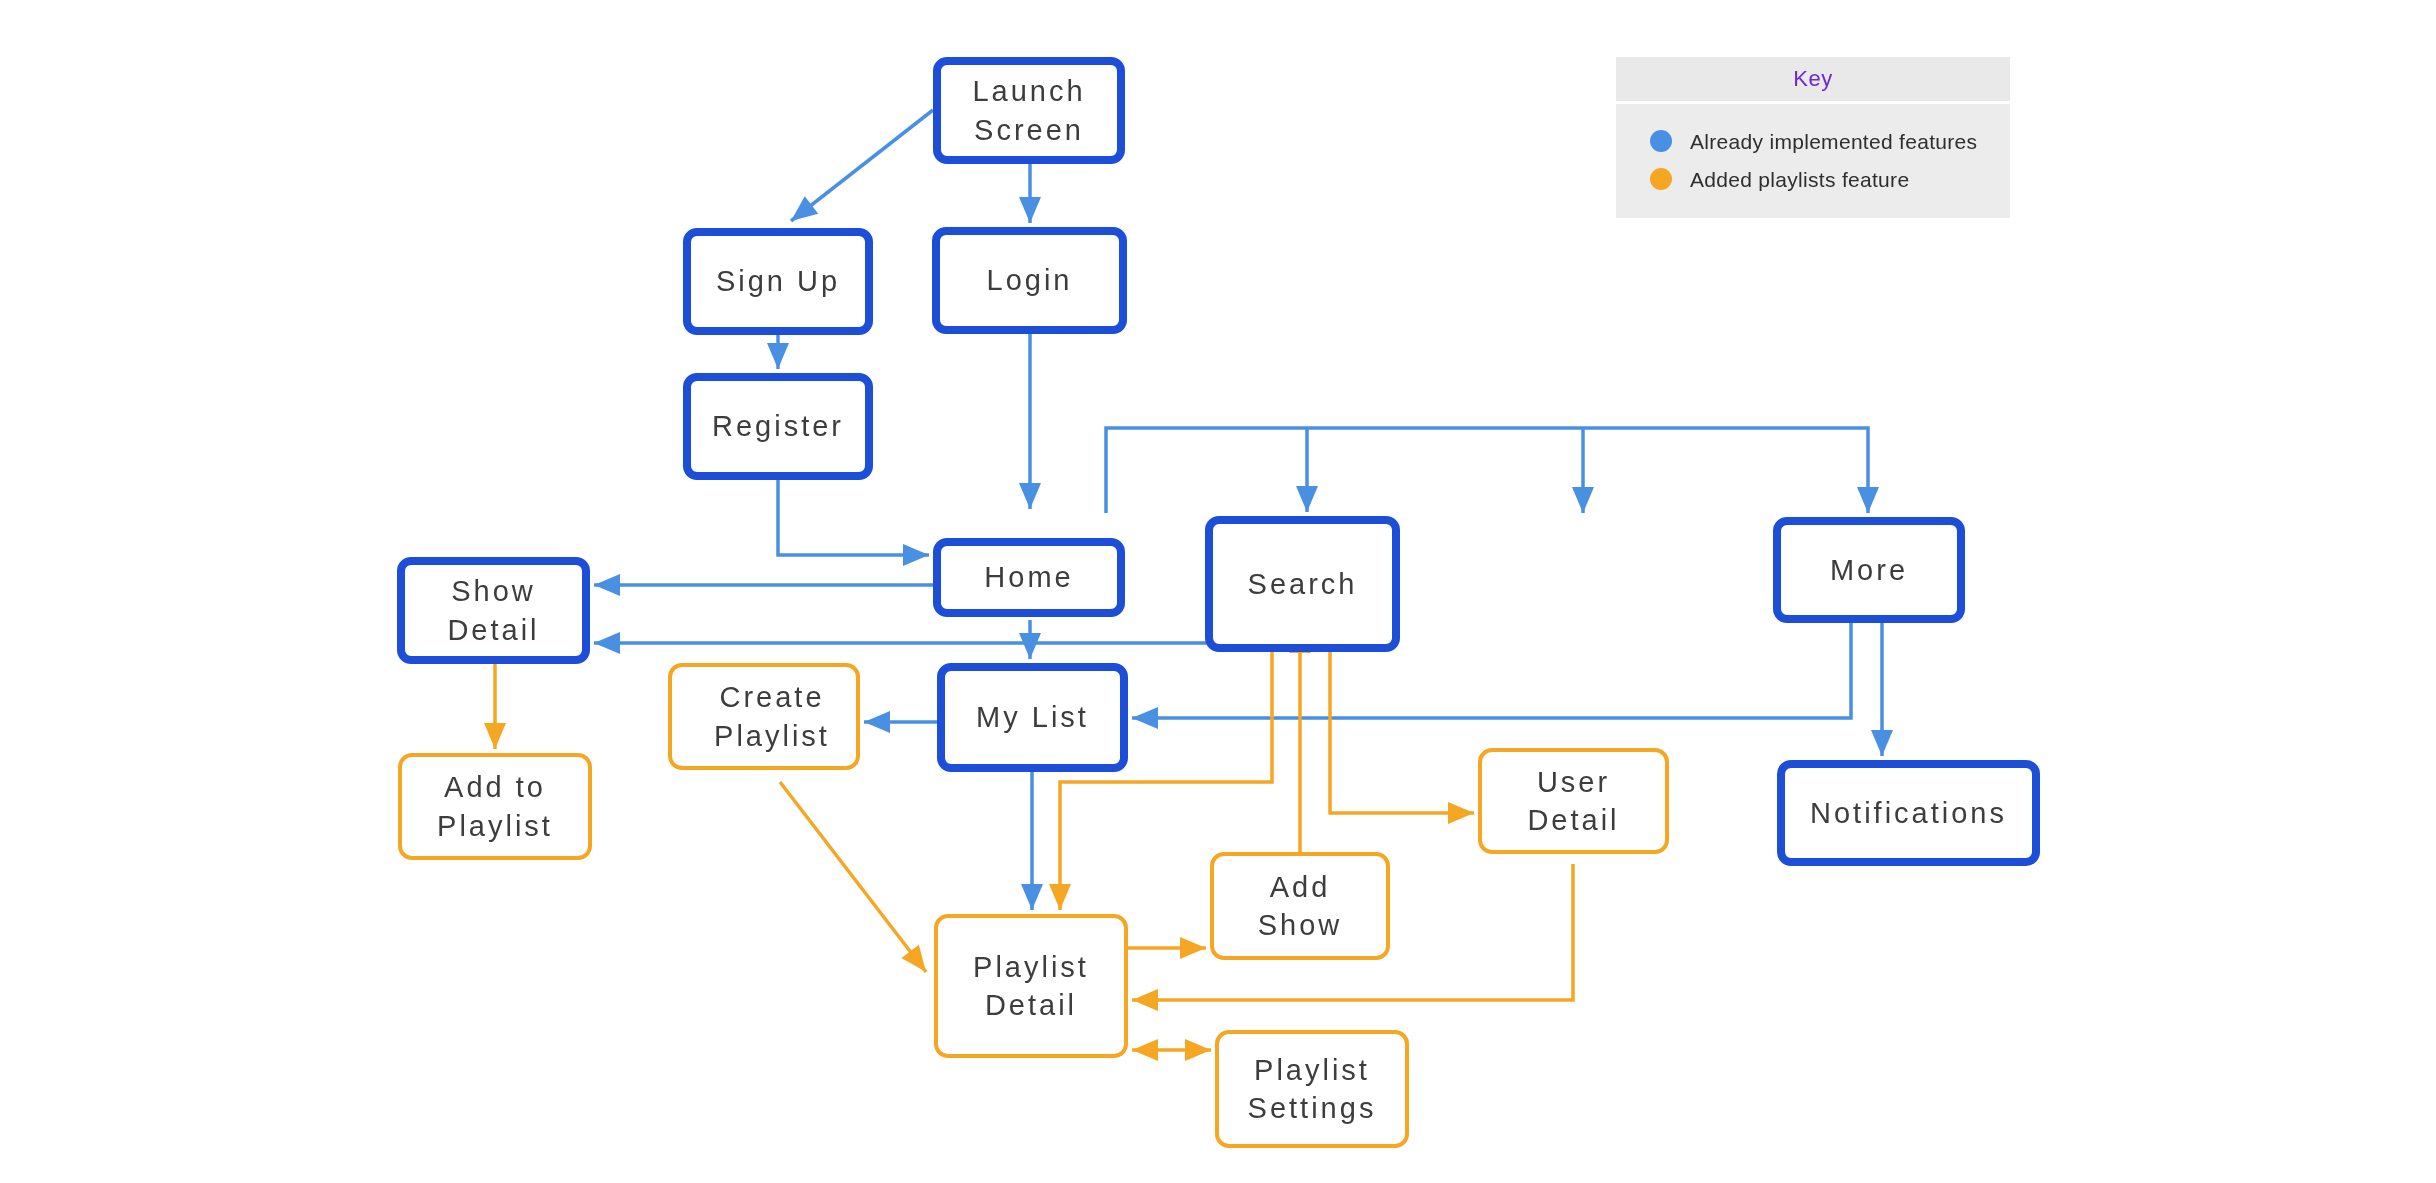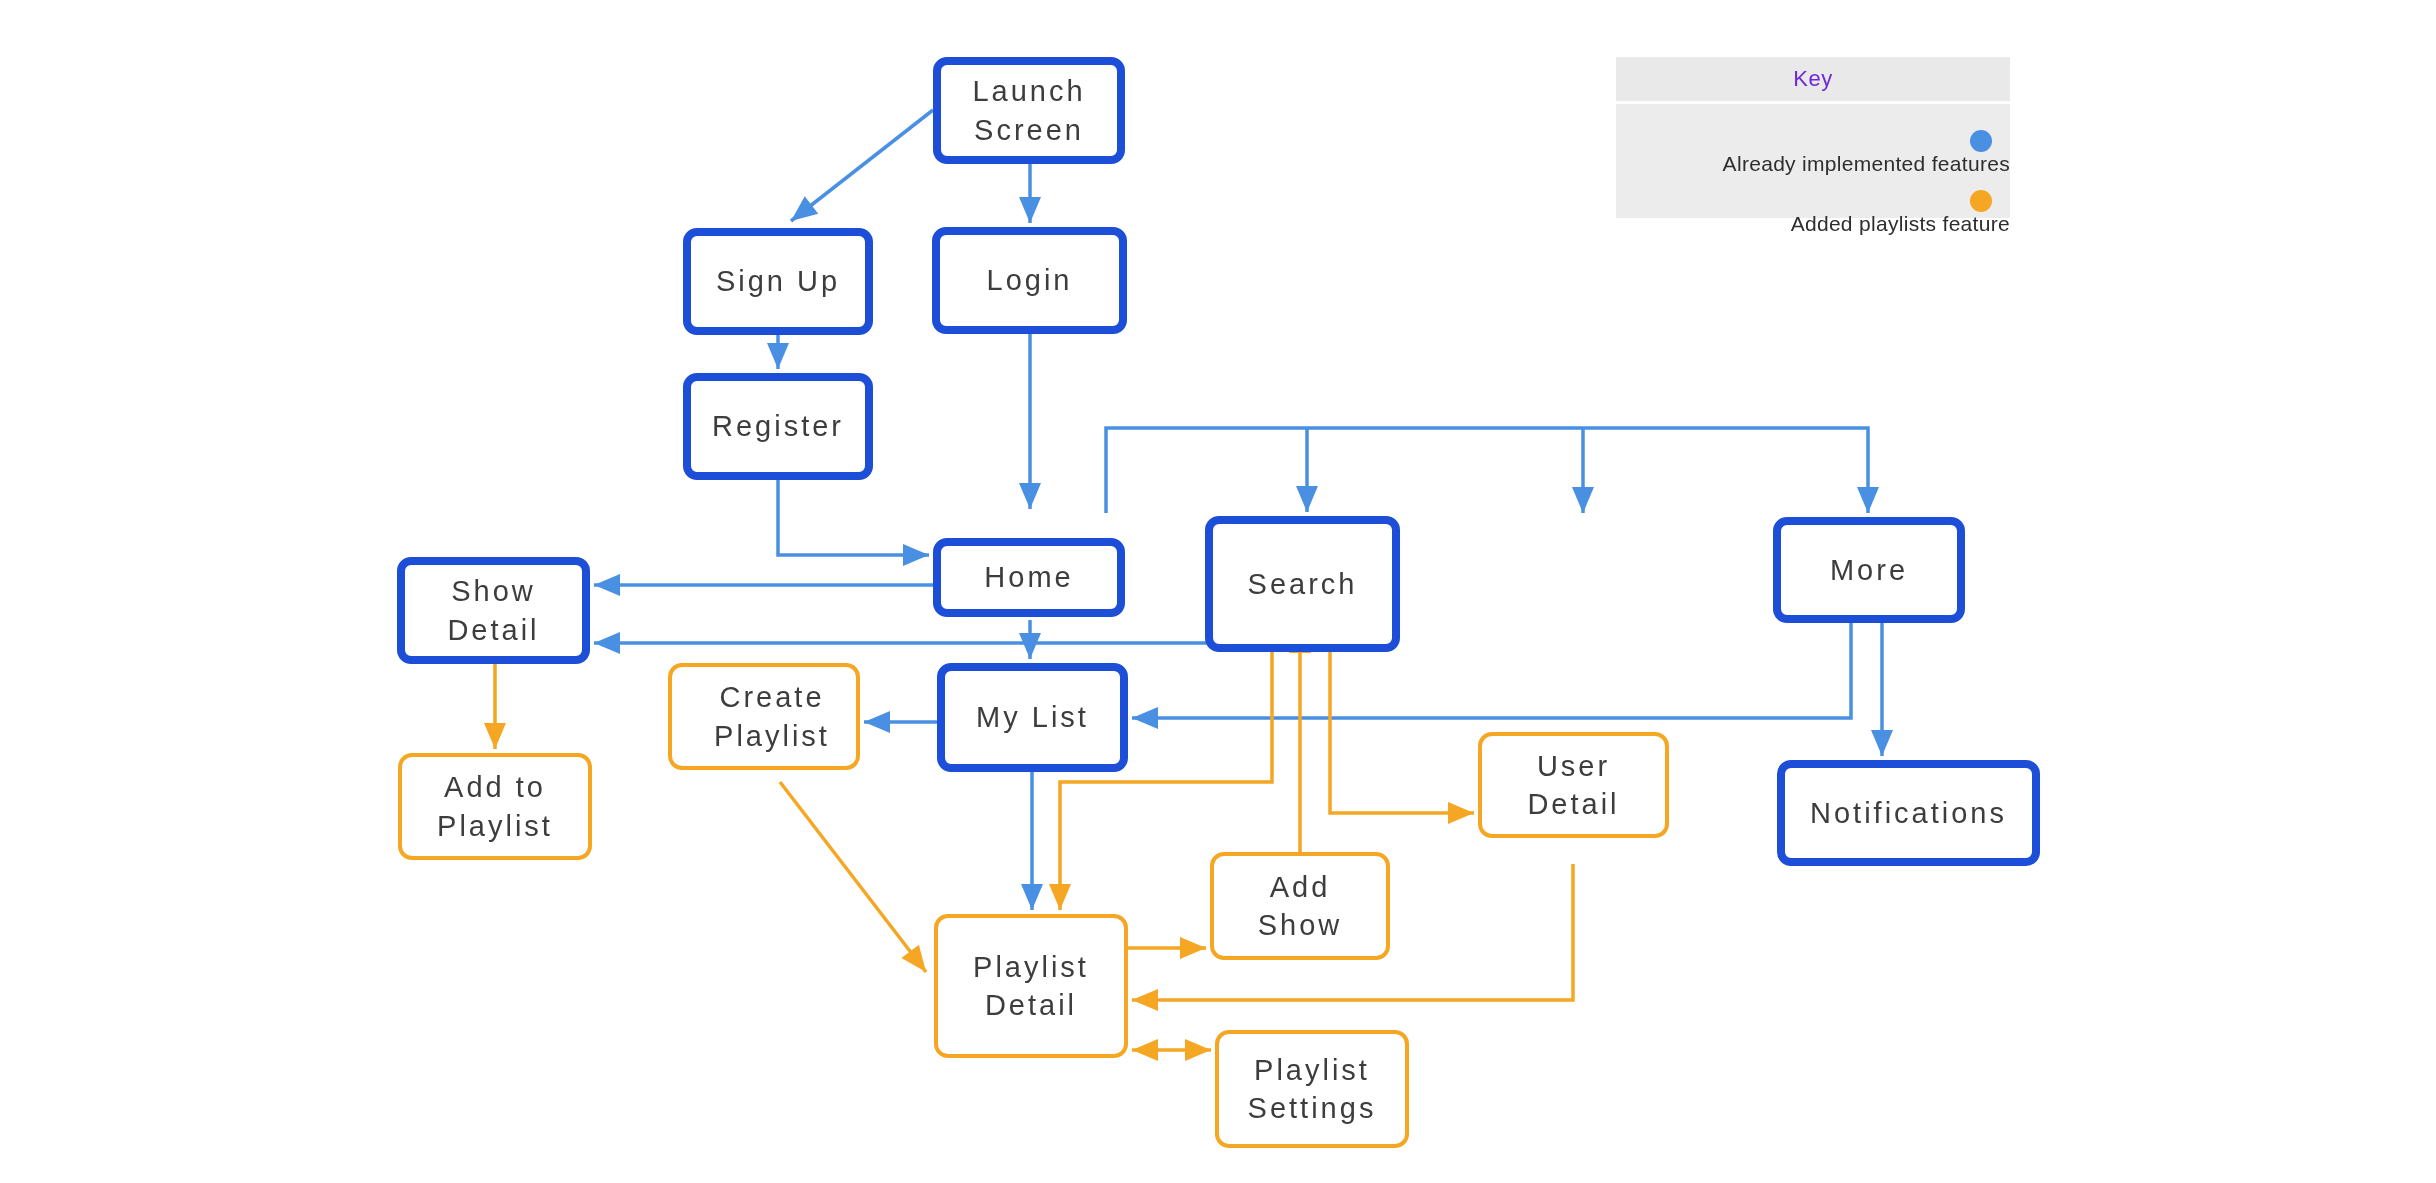--- a/index.html
+++ b/index.html
@@ -52,23 +52,22 @@
     letter-spacing: 0.5px;
   }
   #legend .legend-body {
     background: #ececec;
     margin-top: 3px;
     padding: 26px 0 18px 34px;
     box-sizing: border-box;
   }
   .legend-row {
     display: flex;
-    align-items: flex-end;
+    align-items: flex-start;
     margin-bottom: 14px;
-    flex-direction: column;
   }
   .legend-row:last-child { margin-bottom: 0; }
   .legend-dot {
     width: 22px;
     height: 22px;
     border-radius: 50%;
     margin-right: 18px;
     flex: 0 0 auto;
   }
   .legend-label {
@@ -205,17 +204,17 @@
     <div class="node implemented" style="left: 937px; top: 663px; width: 191px; height: 109px;">My List</div>
     <div class="node implemented" style="left: 1777px; top: 760px; width: 263px; height: 106px;">Notifications</div>
     <div class="node playlists" style="left: 398px; top: 753px; width: 194px; height: 107px;">Add to
 Playlist</div>
     <div class="node playlists" style="left: 668px; top: 663px; width: 192px; height: 107px; padding-left: 16px;">Create
 Playlist</div>
     <div class="node playlists" style="left: 934px; top: 914px; width: 194px; height: 144px;">Playlist
 Detail</div>
     <div class="node playlists" style="left: 1210px; top: 852px; width: 180px; height: 108px;">Add
 Show</div>
-    <div class="node playlists" style="left: 1478px; top: 732px; width: 191px; height: 106px;">User
+    <div class="node playlists" style="left: 1478px; top: 748px; width: 191px; height: 106px;">User
 Detail</div>
     <div class="node playlists" style="left: 1215px; top: 1030px; width: 194px; height: 118px;">Playlist
 Settings</div>
   </div>
 
 </body></html>

